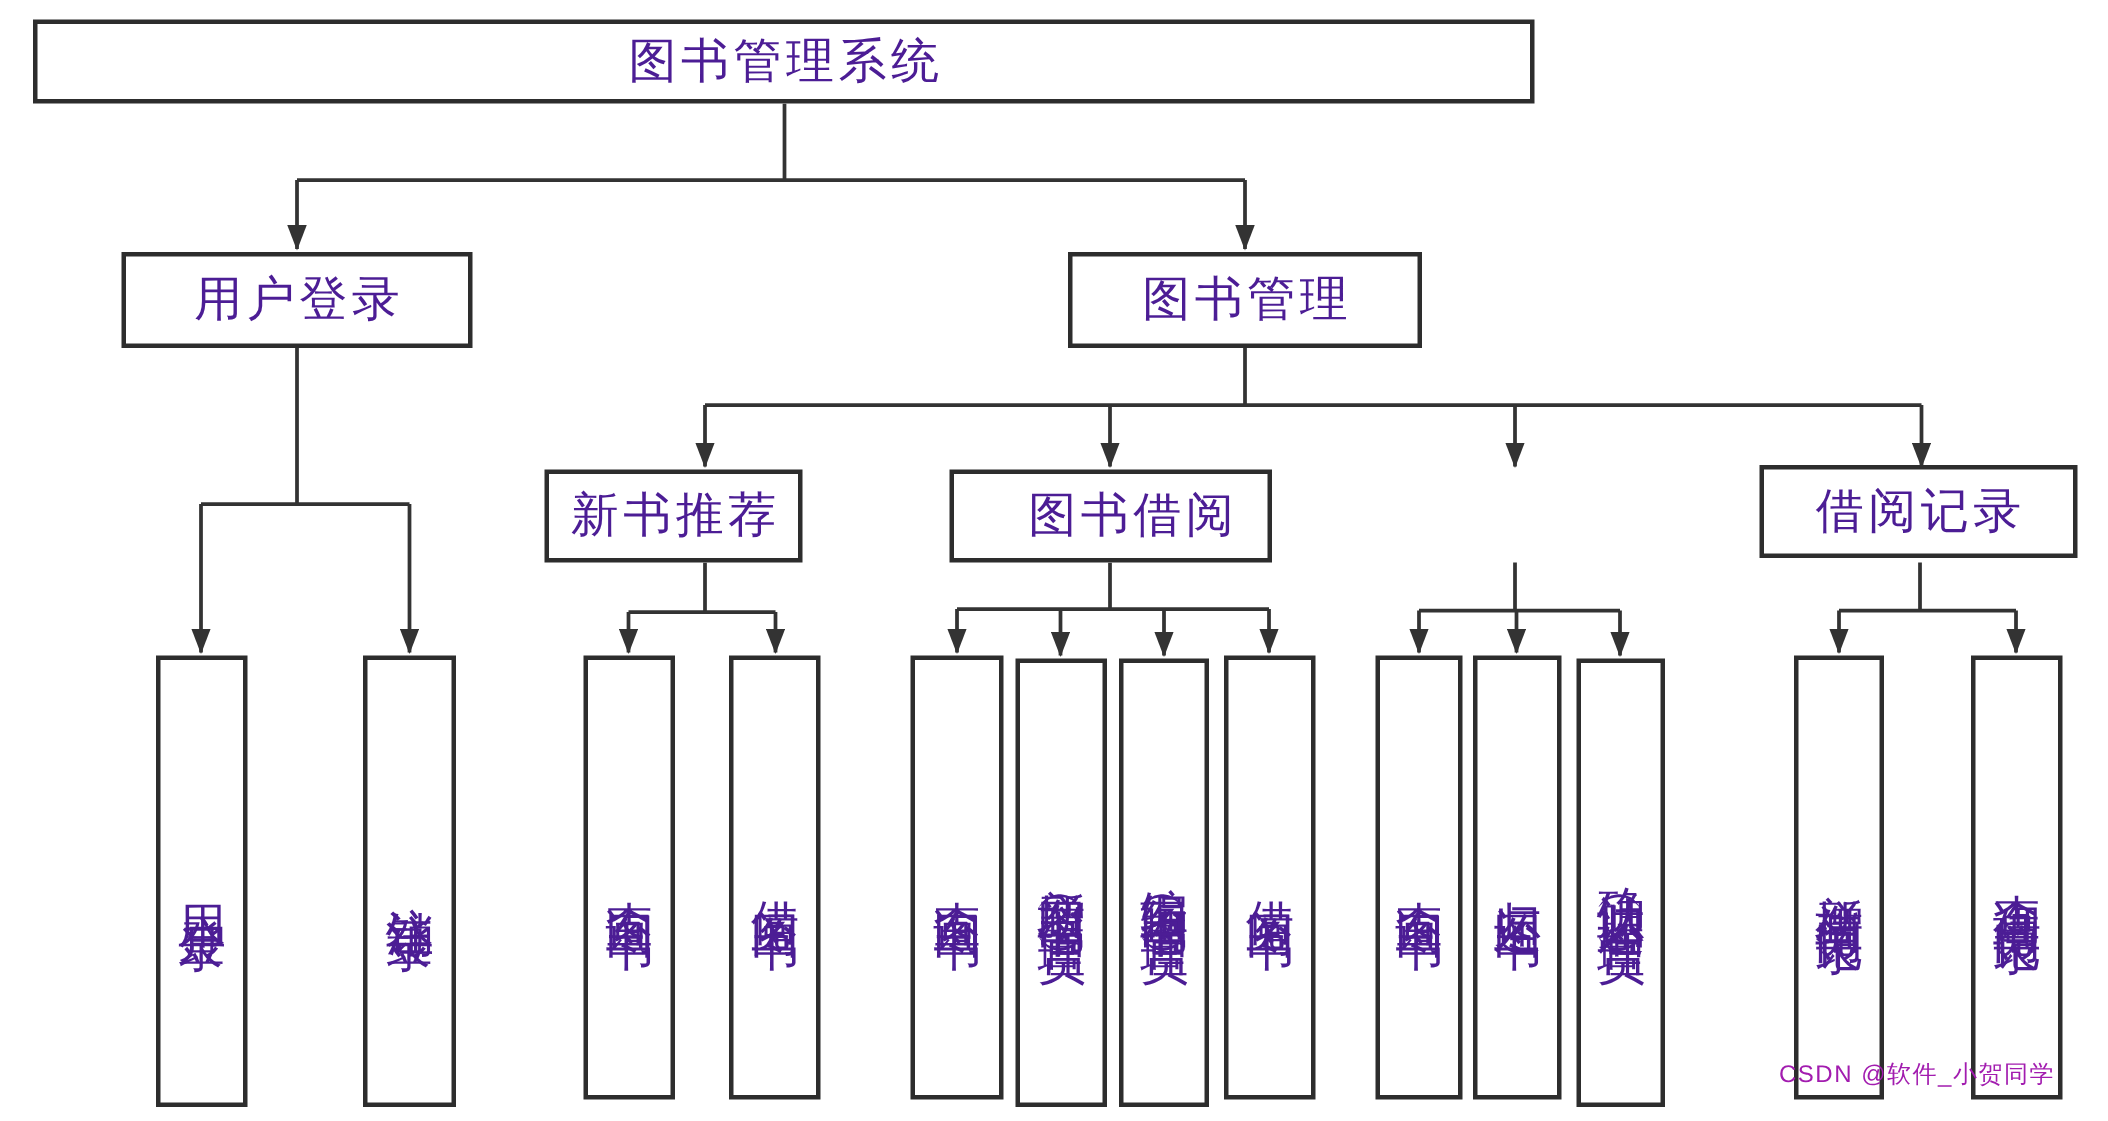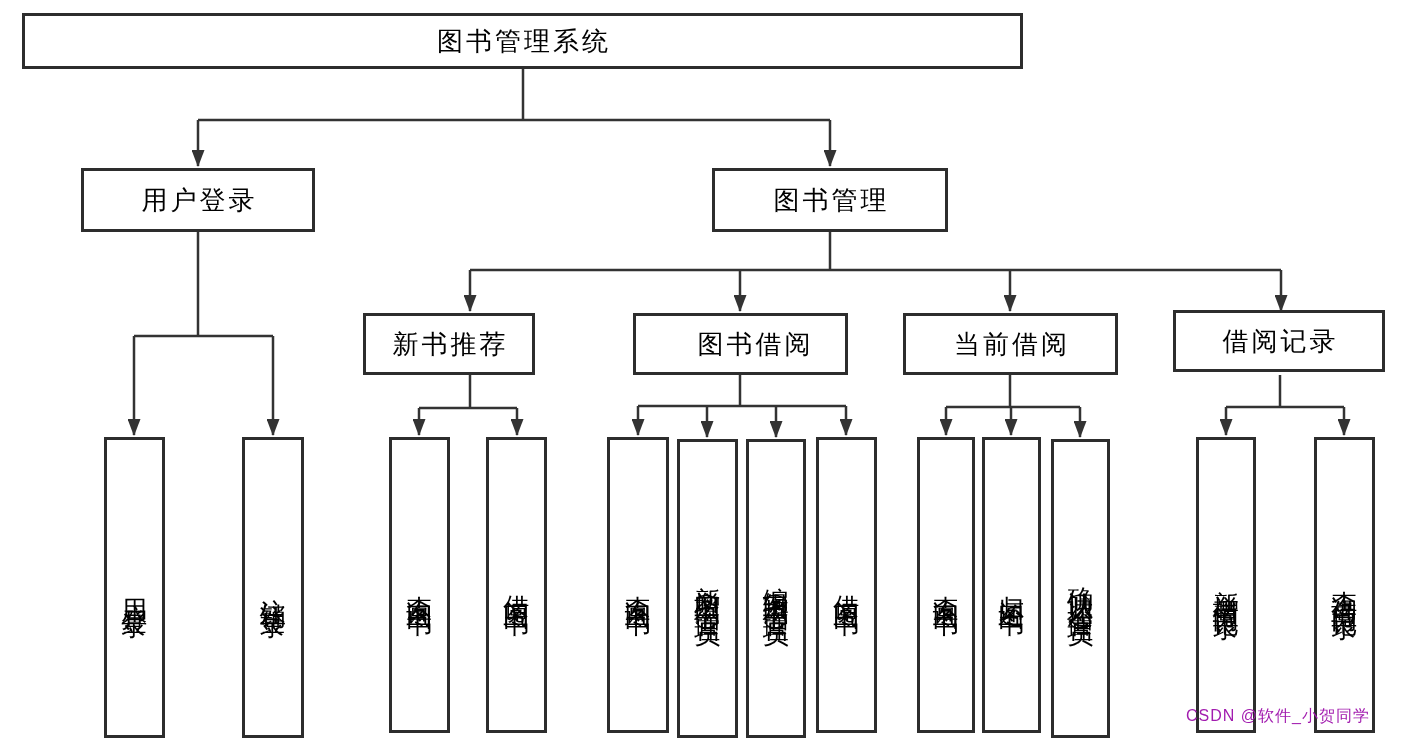--- a/index.html
+++ b/index.html
@@ -19,22 +19,22 @@
   .box {
     position: absolute;
     box-sizing: border-box;
     border: 3px solid #2d2d2d;
     background: #ffffff;
     display: flex;
     align-items: center;
     justify-content: center;
   }
   .box .lbl {
-    color: #000000;
-    font-size: 26px;
+    color: #4c1d95;
+    font-size: 32px;
     line-height: 1.1;
     white-space: nowrap;
   }
   .box.h .lbl {
     letter-spacing: 3px;
     text-indent: 3px;
   }
   .box.v .lbl {
     writing-mode: vertical-rl;
     text-orientation: mixed;
@@ -116,23 +116,20 @@
   <div class="box h" style="left:712px; top:168px; width:236px; height:64px;">
     <span class="lbl">图书管理</span>
   </div>
 
   <div class="box h" style="left:363px; top:313px; width:172px; height:62px;">
     <span class="lbl">新书推荐</span>
   </div>
   <div class="box h" style="left:633px; top:313px; width:215px; height:62px;padding-left:27px;">
     <span class="lbl">图书借阅</span>
   </div>
-  <div class="box h" style="left:903px; top:313px; width:215px; height:62px;">
-    <span class="lbl">当前借阅</span>
-  </div>
   <div class="box h" style="left:1173px; top:310px; width:212px; height:62px;">
     <span class="lbl">借阅记录</span>
   </div>
 
   <div class="box v" style="left:104px; top:437px; width:61px; height:301px;">
     <span class="lbl">用户登录</span>
   </div>
   <div class="box v" style="left:242px; top:437px; width:62px; height:301px;">
     <span class="lbl">注销登录</span>
   </div>

